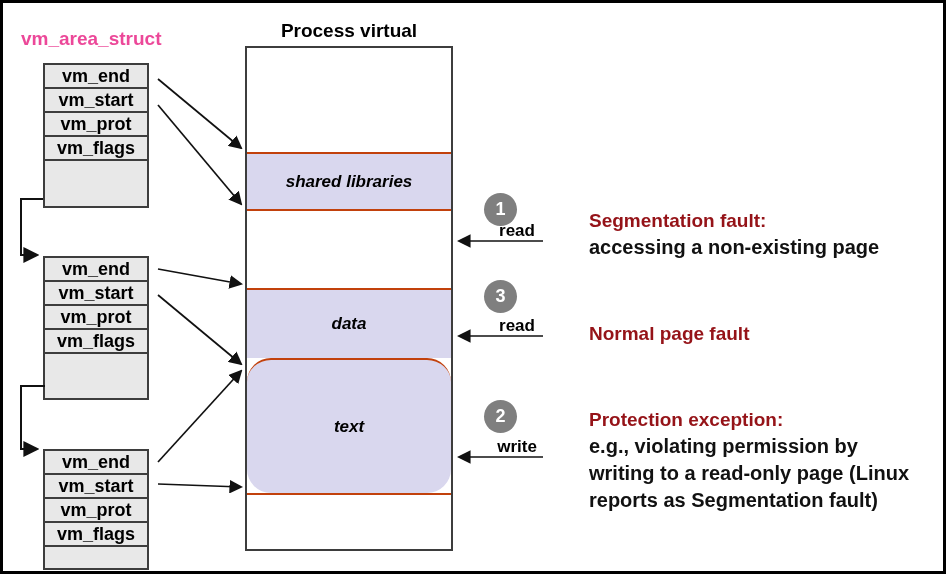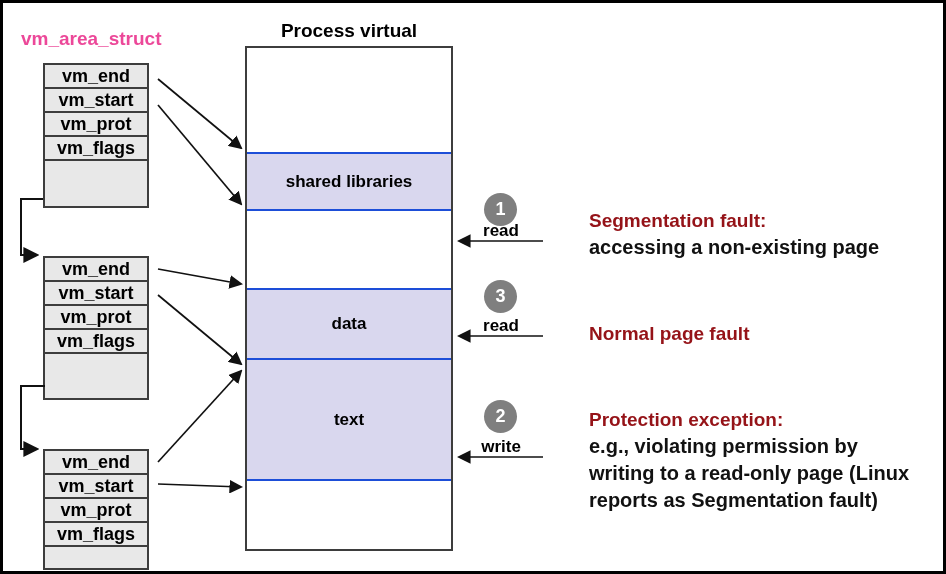--- a/index.html
+++ b/index.html
@@ -36,37 +36,37 @@
   }
   .memcol {
     position:absolute; left:242px; top:43px; width:208px; height:505px;
     border:2px solid #3d3d3d; background:#fff;
     display:flex; flex-direction:column;
   }
   .memcol .seg {
     display:flex; align-items:center; justify-content:center;
     font-size:17px; font-weight:bold; color:#000;
   }
-  .memcol .seg + .seg { border-top:2px solid #1d4ed8; }
+  .memcol .seg + .seg { border-top:2px solid #c2410c;font-style:italic; }
   .memcol .seg.purple { background:var(--region_fill); }
   .h-gap1 { height:104px; } .h-shared { height:57px; }
   .h-gap2 { height:79px; }  .h-data { height:70px; }
-  .h-text { height:121px; } .h-gap3 { flex:1; }
+  .h-text { height:135px;border-radius:24px; } .h-gap3 { flex:1; }
   
   svg.overlay { position:absolute; left:0; top:0; z-index:5; pointer-events:none; }
   
   .num-circle {
     position:absolute; width:33px; height:33px; border-radius:50%;
     background:var(--circle_fill); color:#fff;
     display:flex; align-items:center; justify-content:center;
     font-size:18px; font-weight:bold; z-index:6;
   }
   .c1 { left:481px; top:190px; } .c3 { left:481px; top:277px; } .c2 { left:481px; top:397px; }
   .action {
-    position:absolute; left:455px; width:86px; text-align:center;
+    position:absolute; left:471px; width:86px; text-align:center;
     font-size:17px; font-weight:bold; color:#000; z-index:6;
   }
   .a1 { top:218px; } .a3 { top:313px; } .a2 { top:434px; }
   
   .note { position:absolute; left:586px; width:350px; }
   .note .head { font-size:19px; font-weight:bold; color:var(--heading); line-height:27px; }
   .note .line { display:block; font-size:20px; font-weight:bold; color:#111; line-height:27px; }
   .n1 { top:204px; } .n3 { top:317px; } .n2 { top:403px; }
 </style>
 </head>

